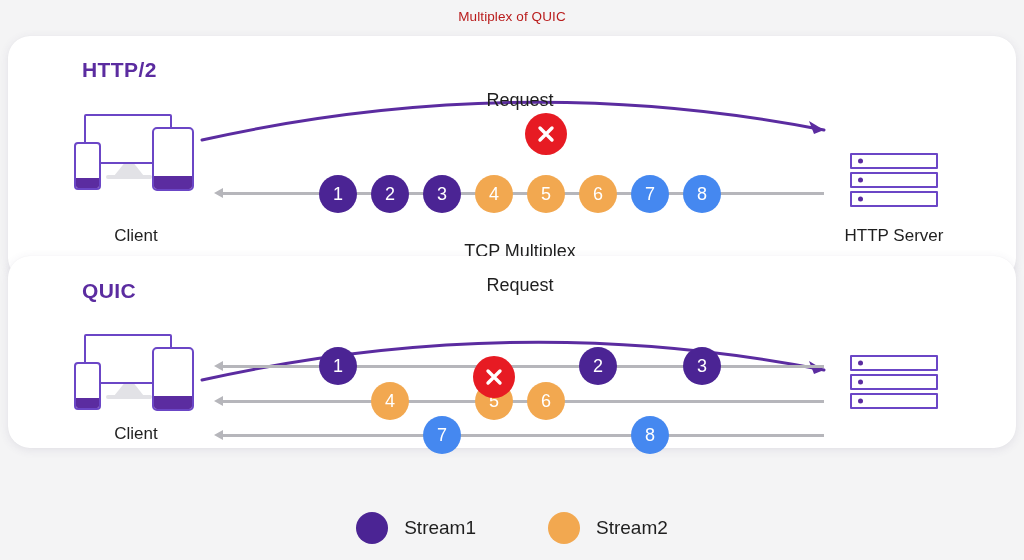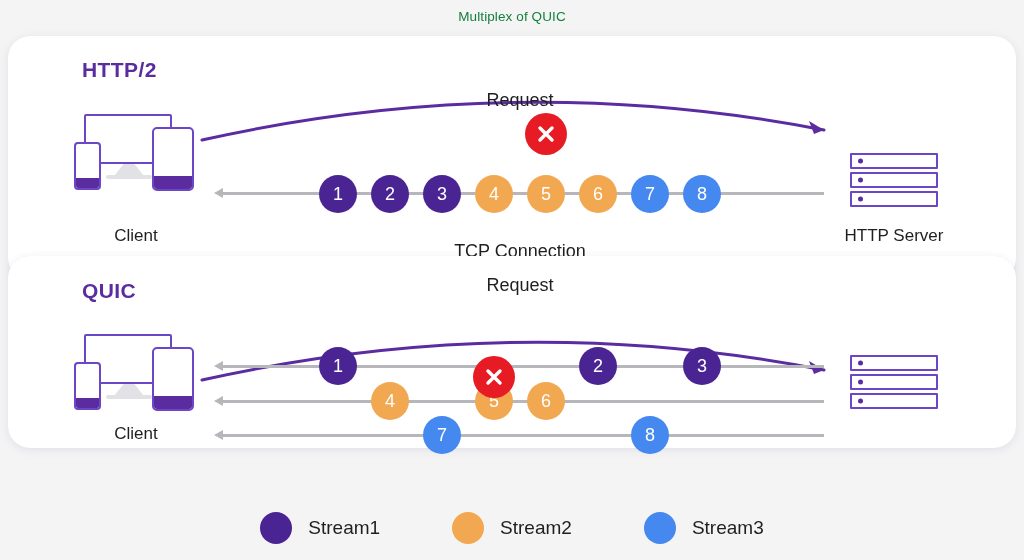--- a/index.html
+++ b/index.html
@@ -17,21 +17,21 @@
   }
 
   
   .page-title {
     position: absolute;
     top: 9px;
     left: 0;
     width: 1024px;
     text-align: center;
     font-size: 13.5px;
-    color: #15803d;
+    color: #b91c1c;
     font-weight: 400;
     letter-spacing: .1px;
   }
 
   
   .panel {
     position: absolute;
     left: 8px;
     width: 1008px;
     background: #ffffff;
@@ -317,21 +317,21 @@
   <div class="client-caption" id="caption-client-http2">Client</div>
 
   <div class="server" id="server-http2">
     <div class="server-bar"></div>
     <div class="server-bar"></div>
     <div class="server-bar"></div>
   </div>
   <div class="server-caption" id="caption-server-http2">HTTP Server</div>
 
   <div class="request-label" id="request-label-http2">Request</div>
-  <div class="conn-caption" id="caption-tcp">TCP Connection</div>
+  <div class="conn-caption" id="caption-tcp">TCP Multiplex</div>
 </div>
 
 <div class="panel" id="panel-quic">
 
   <div class="panel-label">QUIC</div>
 
   <svg class="request-arc" style="left:188px; top:60px; width:640px; height:70px;" viewBox="0 0 640 70">
     <path d="M 6 64 Q 320 -6 628 54" fill="none" stroke="#5b2ca0" stroke-width="3" stroke-linecap="round"></path>
     <path d="M 628 54 L 613 45 L 618 58 Z" fill="#5b2ca0"></path>
   </svg>
@@ -386,17 +386,13 @@
 
 <div class="legend">
   <div class="legend-item">
     <span class="legend-swatch s1"></span>
     <span class="legend-text">Stream1</span>
   </div>
   <div class="legend-item">
     <span class="legend-swatch s2"></span>
     <span class="legend-text">Stream2</span>
   </div>
-  <div class="legend-item">
-    <span class="legend-swatch s3"></span>
-    <span class="legend-text">Stream3</span>
-  </div>
 </div>
 
 </body></html>

